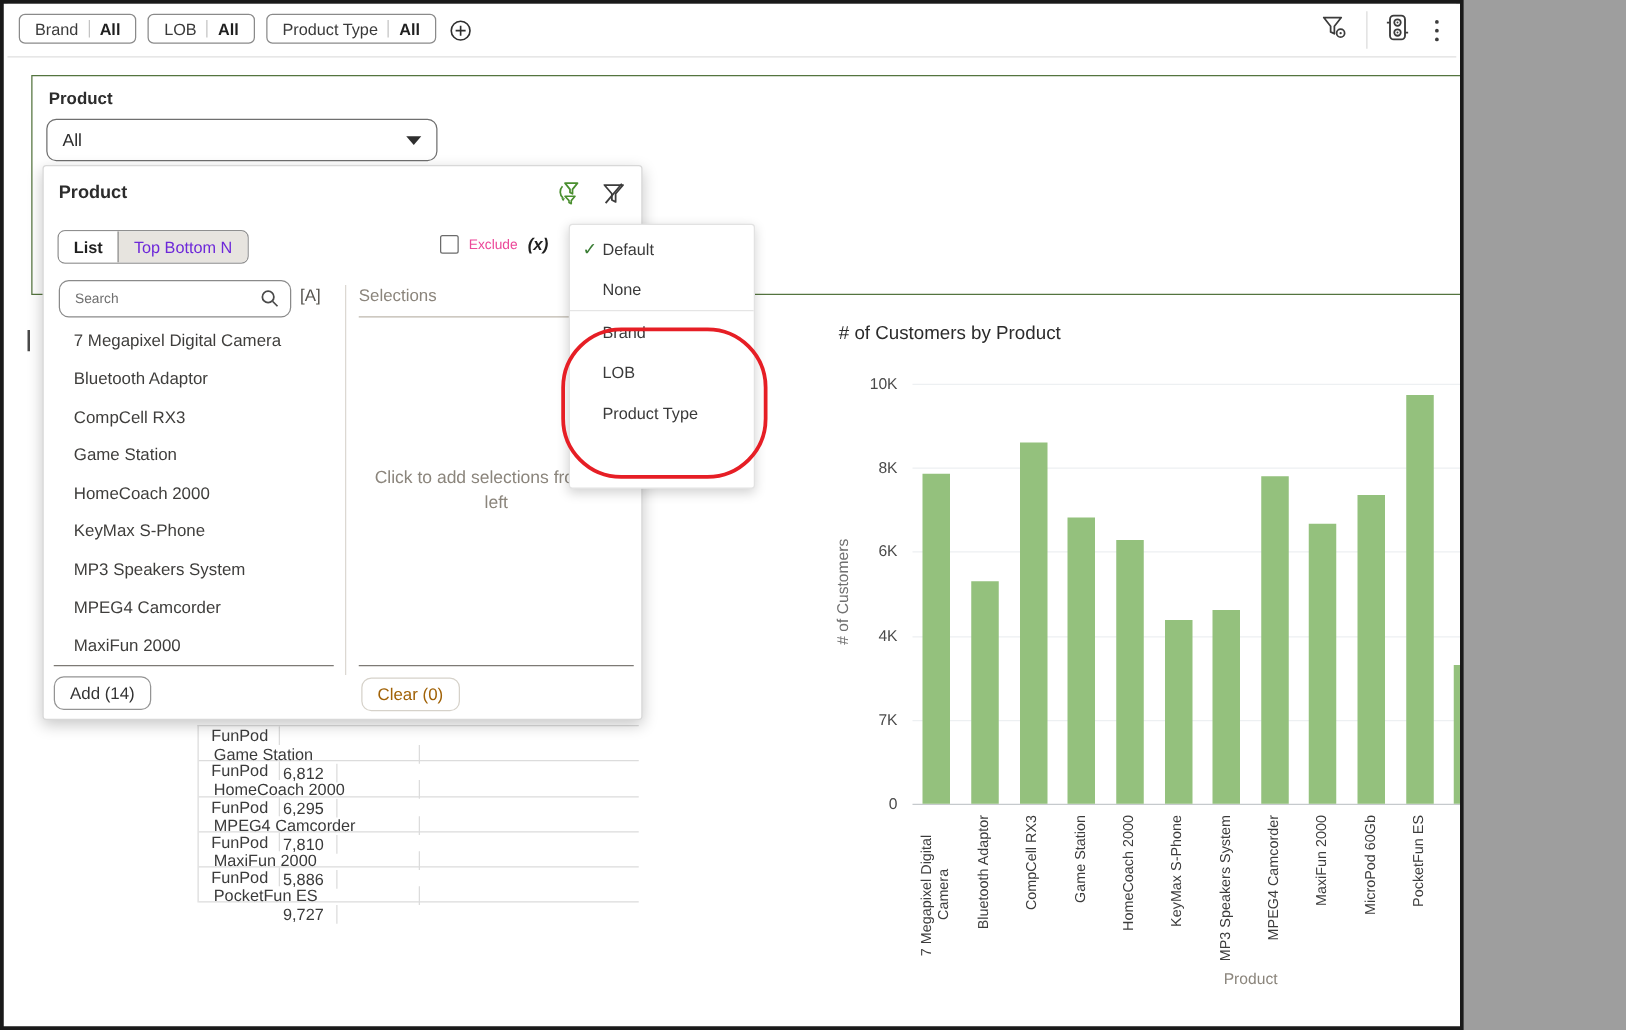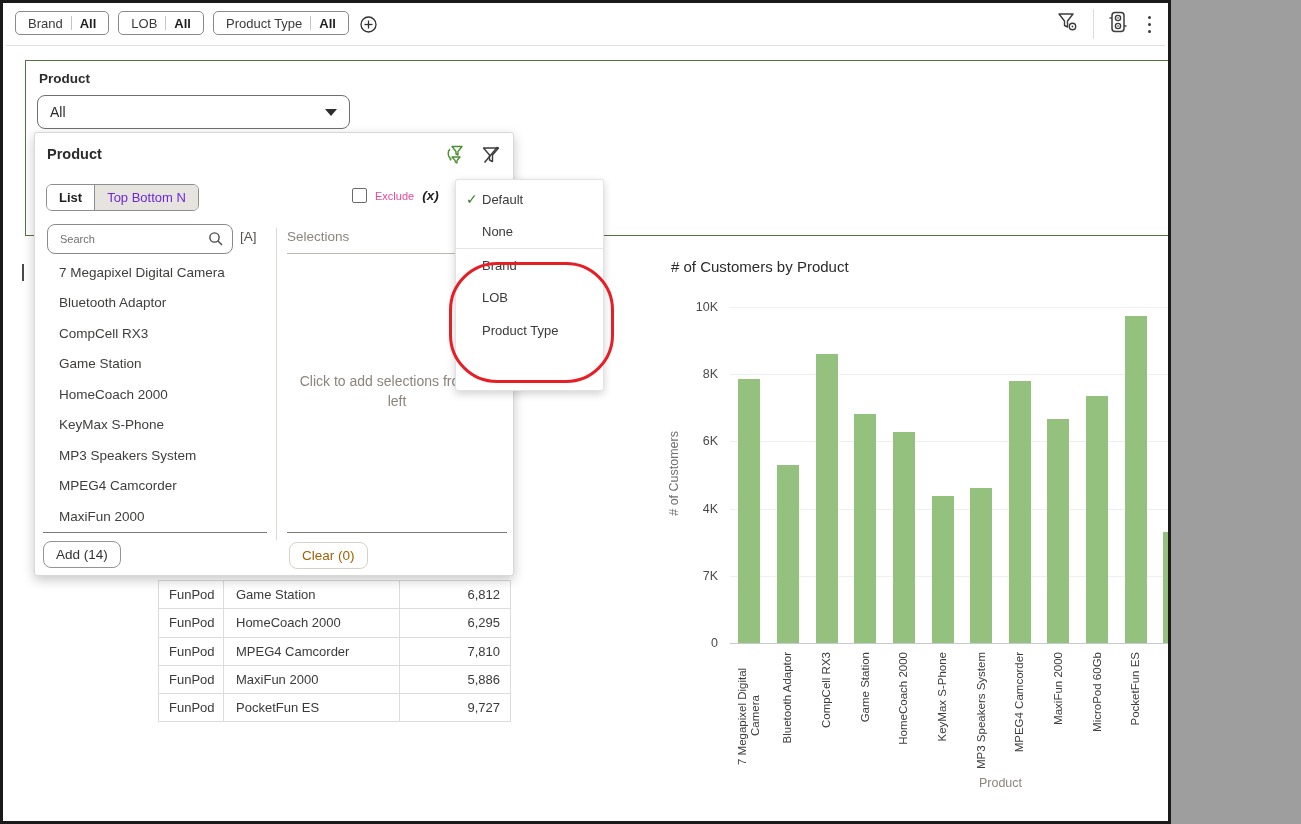--- a/index.html
+++ b/index.html
@@ -63,21 +63,21 @@
   .menu-divider{height:1px;background:#e5e5e5;margin:0;}
 
   
   .red-oval{position:absolute;left:446px;top:259px;width:165px;height:121px;border:3.5px solid #e61e25;border-radius:48px;z-index:9;pointer-events:none;}
 
   
   .fragment{position:absolute;left:19px;top:261px;width:2px;height:17px;background:#4a4a4a;}
 
   
   .mini-table{position:absolute;left:155px;top:577px;width:353px;background:#fff;border-top:1px solid #dcdcdc;border-left:1px solid #dcdcdc;}
-  .trow{display:flex;height:28.3px;border-bottom:1px solid #dcdcdc;}
+  .trow{display:flex;height:28.3px;border-bottom:1px solid #dcdcdc;flex-direction:column;}
   .tcell{border-right:1px solid #dcdcdc;display:flex;align-items:center;font-size:13px;color:#3a3a3a;padding:0 10px;}
   .tc1{width:65px;}
   .tc2{width:177px;padding-left:12px;}
   .tc3{width:111px;justify-content:flex-end;}
 
   
   .chart{position:absolute;left:640px;top:245px;width:655px;height:570px;}
   .chart-title{position:absolute;left:28px;top:10px;font-size:15px;color:#2b2b2b;}
   .ylabel{position:absolute;left:24px;top:183px;writing-mode:vertical-rl;transform:rotate(180deg);font-size:12.5px;color:#707070;}
   .plot{position:absolute;left:87px;top:60px;width:541px;height:336px;}

